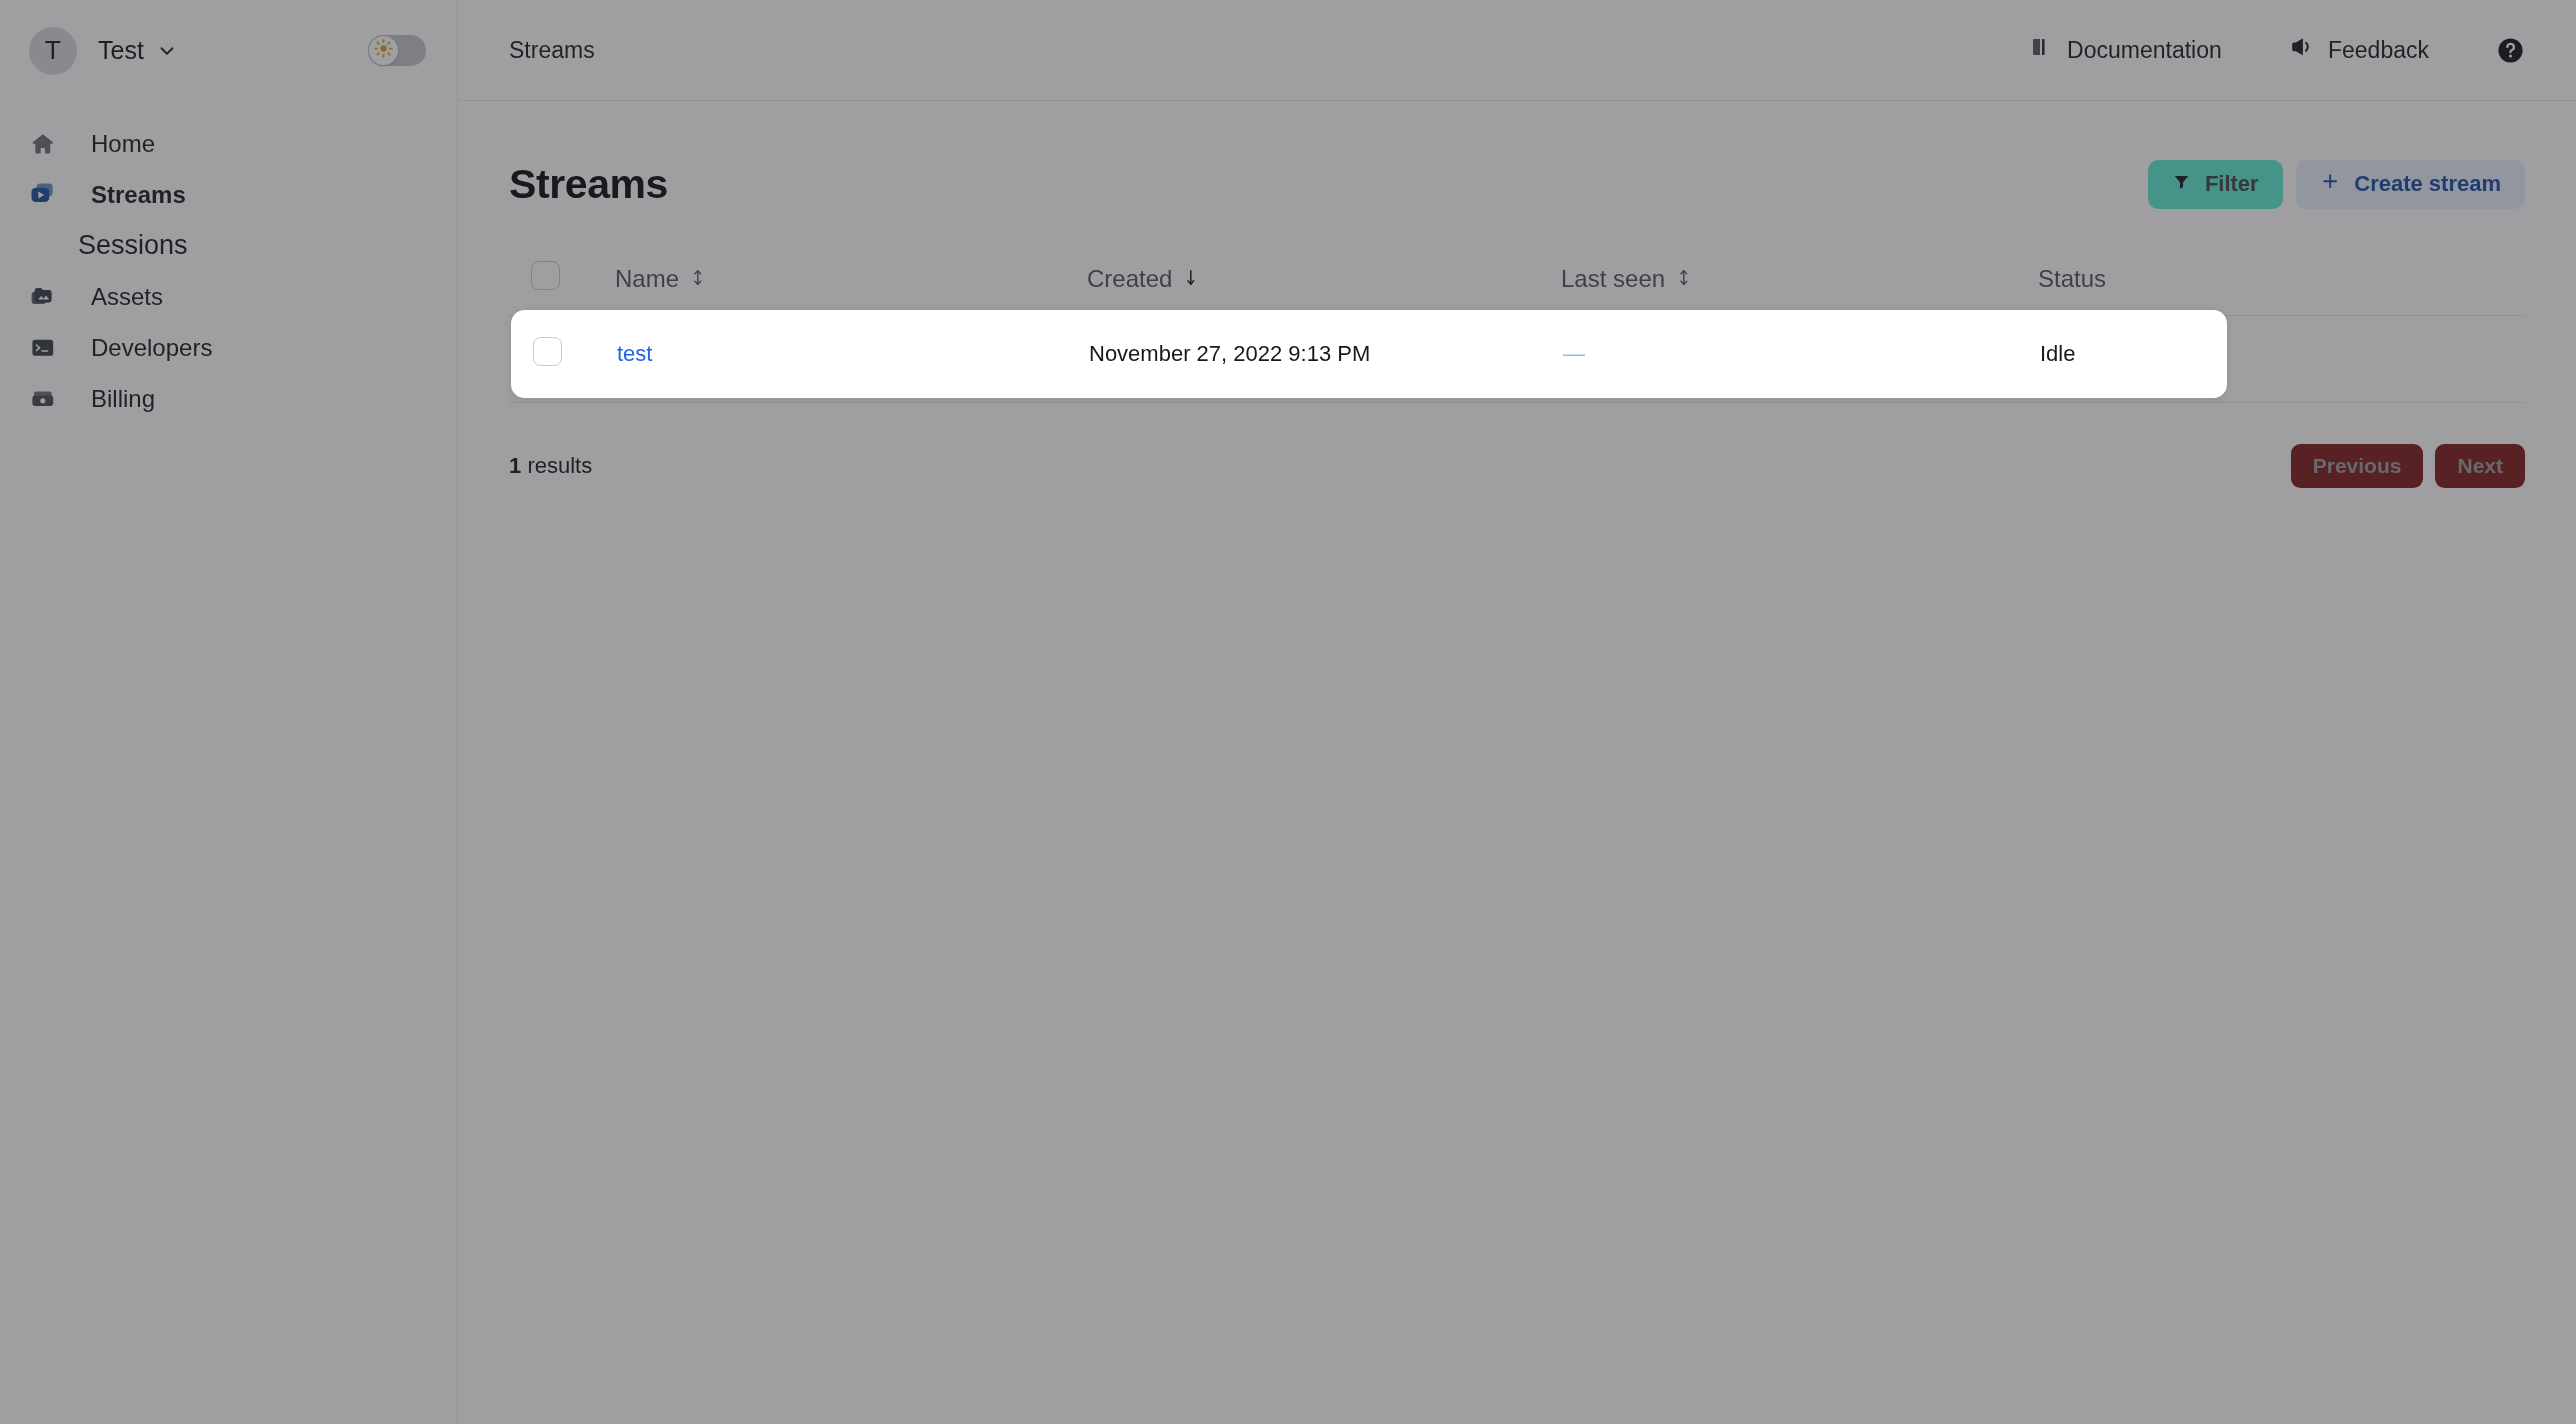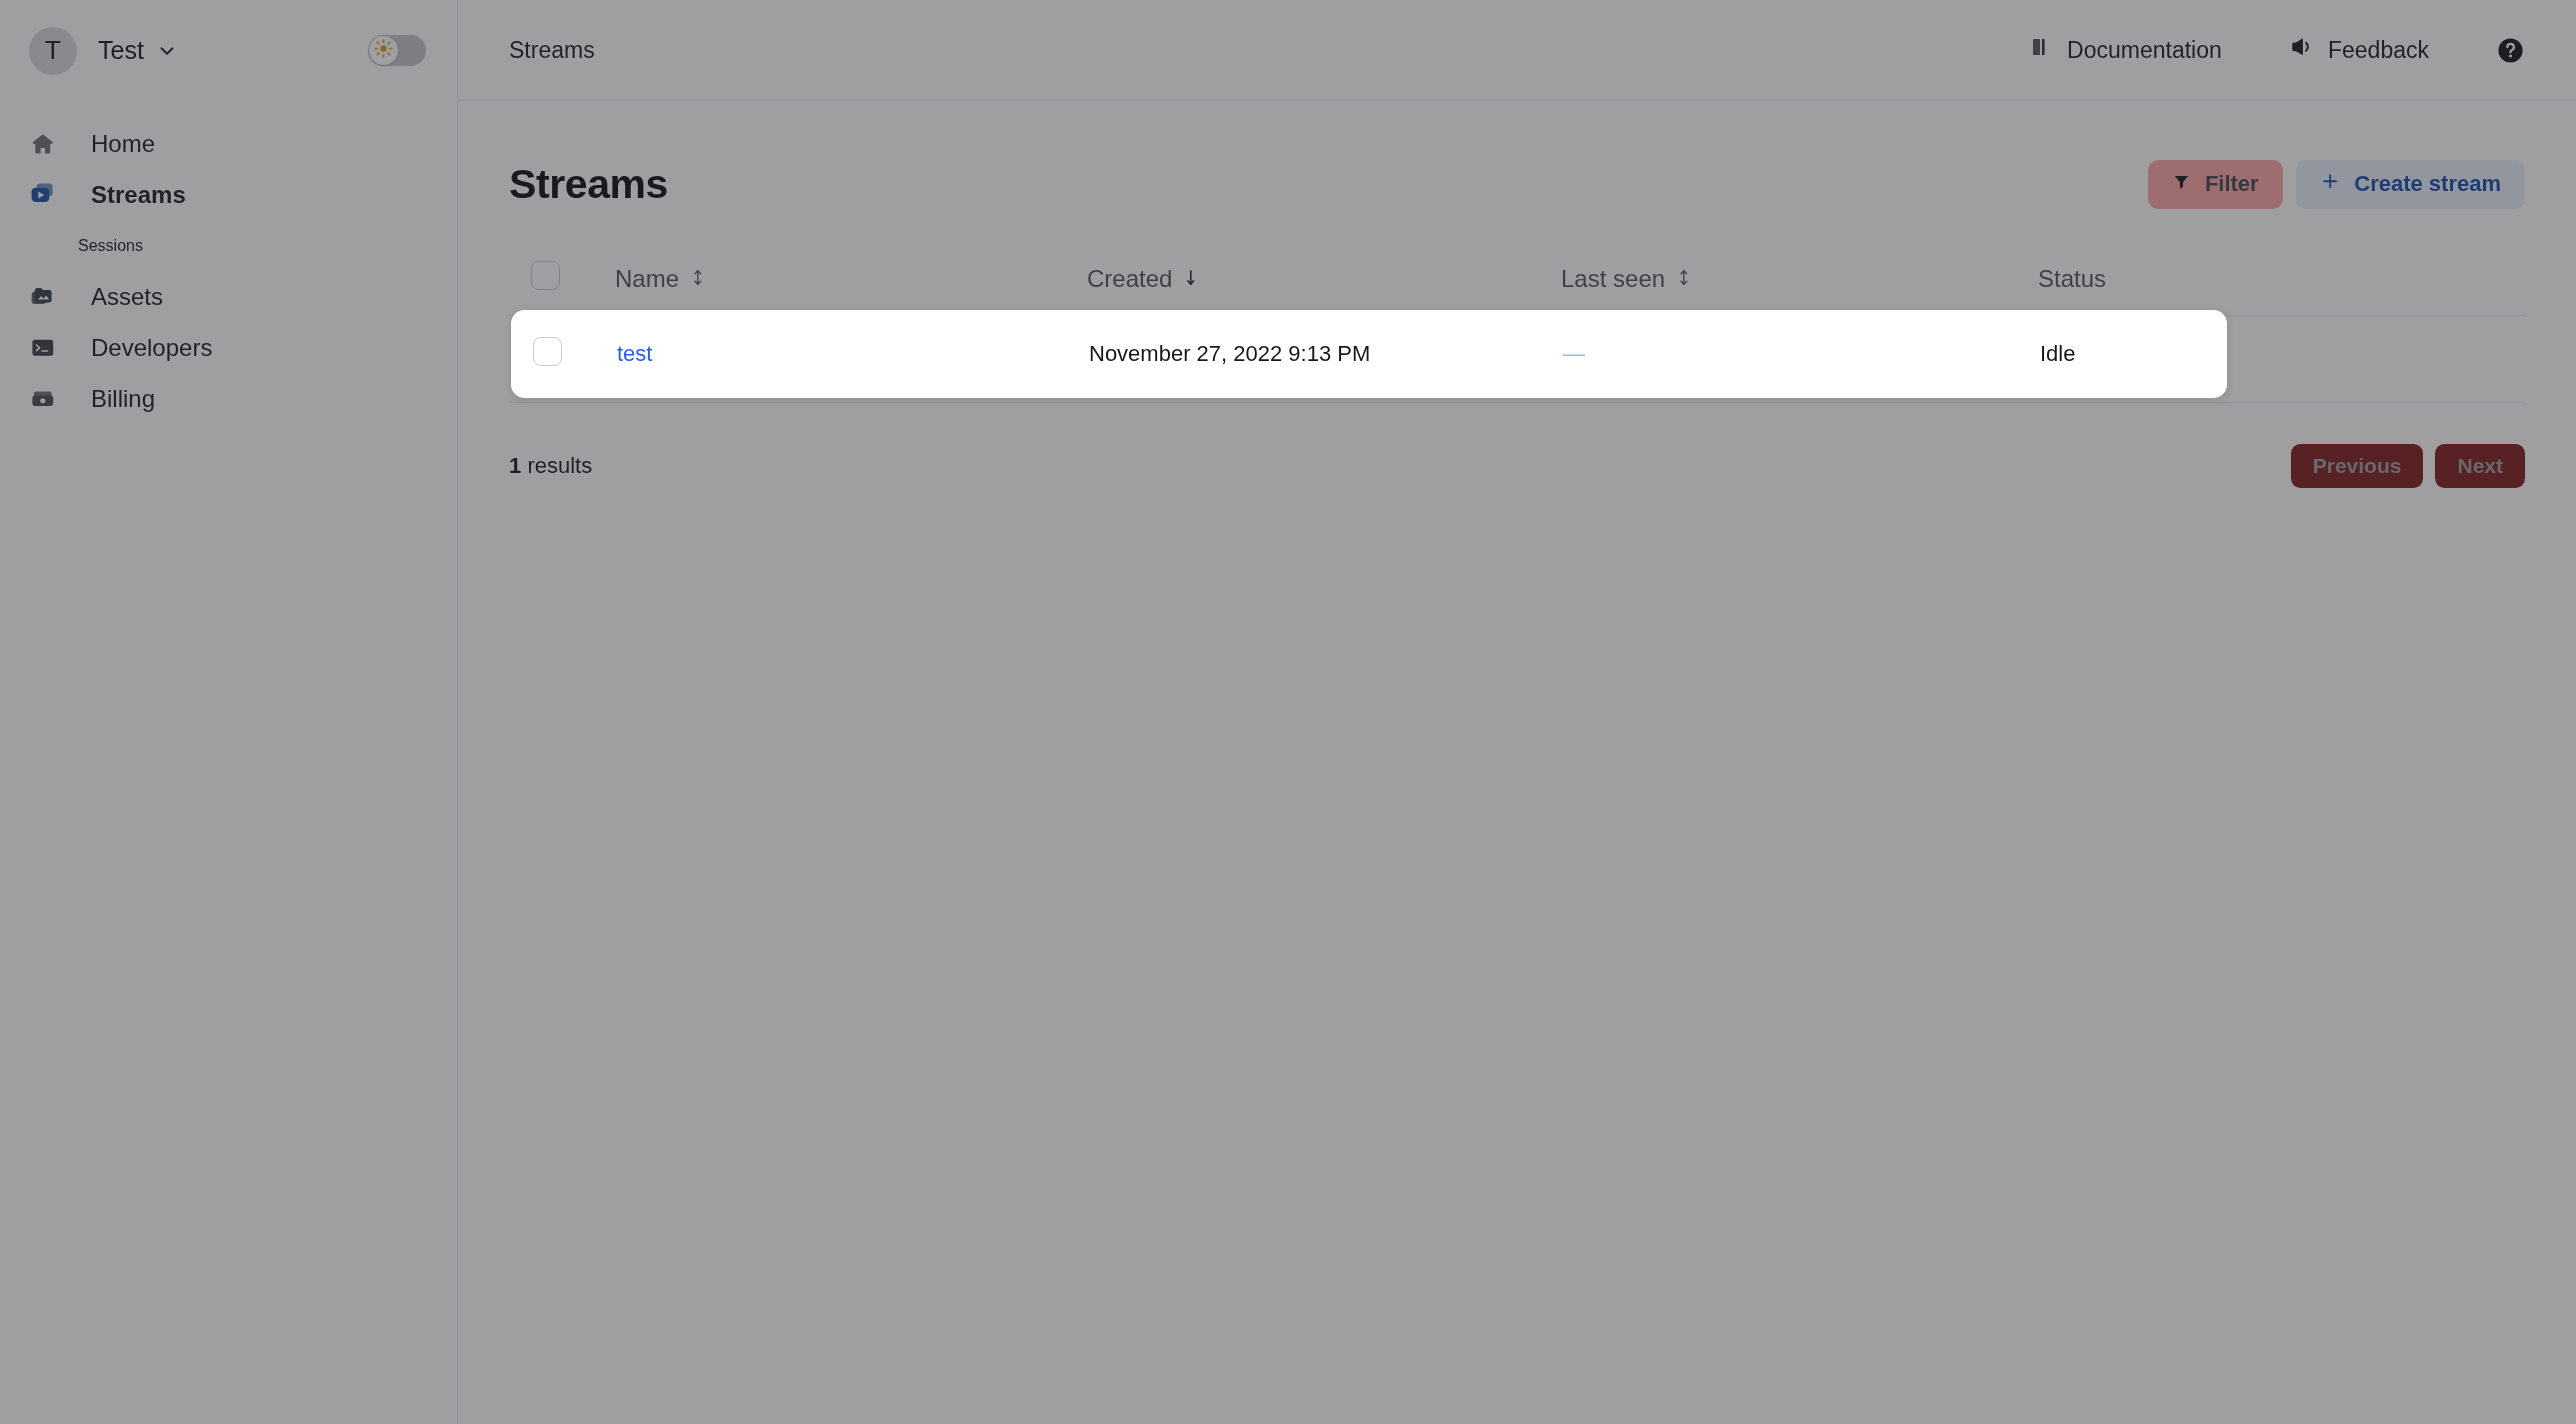--- a/index.html
+++ b/index.html
@@ -102,21 +102,21 @@
   }
   .nav-item.active .lbl { font-weight: 700; }
 
   .nav-sub {
     display: flex;
     align-items: center;
     height: 51px;
     padding-left: 78px;
     cursor: pointer;
   }
-  .nav-sub .lbl { font-size: 16px; color: #1b1c1f; text-align: right; }
+  .nav-sub .lbl { font-size: 27px; color: #1b1c1f; text-align: right; }
 
   
   #main {
     flex: 1 1 auto;
     height: 100%;
     display: flex;
     flex-direction: column;
     background: #ffffff;
     min-width: 0;
   }
@@ -169,21 +169,21 @@
   .btn {
     height: 49px;
     border-radius: 10.2px;
     display: flex; align-items: center; gap: 13.6px;
     padding: 0 24px;
     font-size: 22px;
     cursor: pointer;
     border: none;
     font-family: inherit;
   }
-  .btn-ghost { background: #fca5a5; color: #41444a; font-weight: 600; }
+  .btn-ghost { background: #5eead4; color: #41444a; font-weight: 600; }
   .btn-primary { background: #e8eefc; color: #1b4ca8; font-weight: 700; }
 
   
   table.tbl { width: 100%; border-collapse: collapse; table-layout: fixed; }
   .tbl col.c-chk  { width: 106px; }
   .tbl col.c-name { width: 472px; }
   .tbl col.c-crt  { width: 474px; }
   .tbl col.c-seen { width: 477px; }
   .tbl col.c-stat { width: auto; }
 

